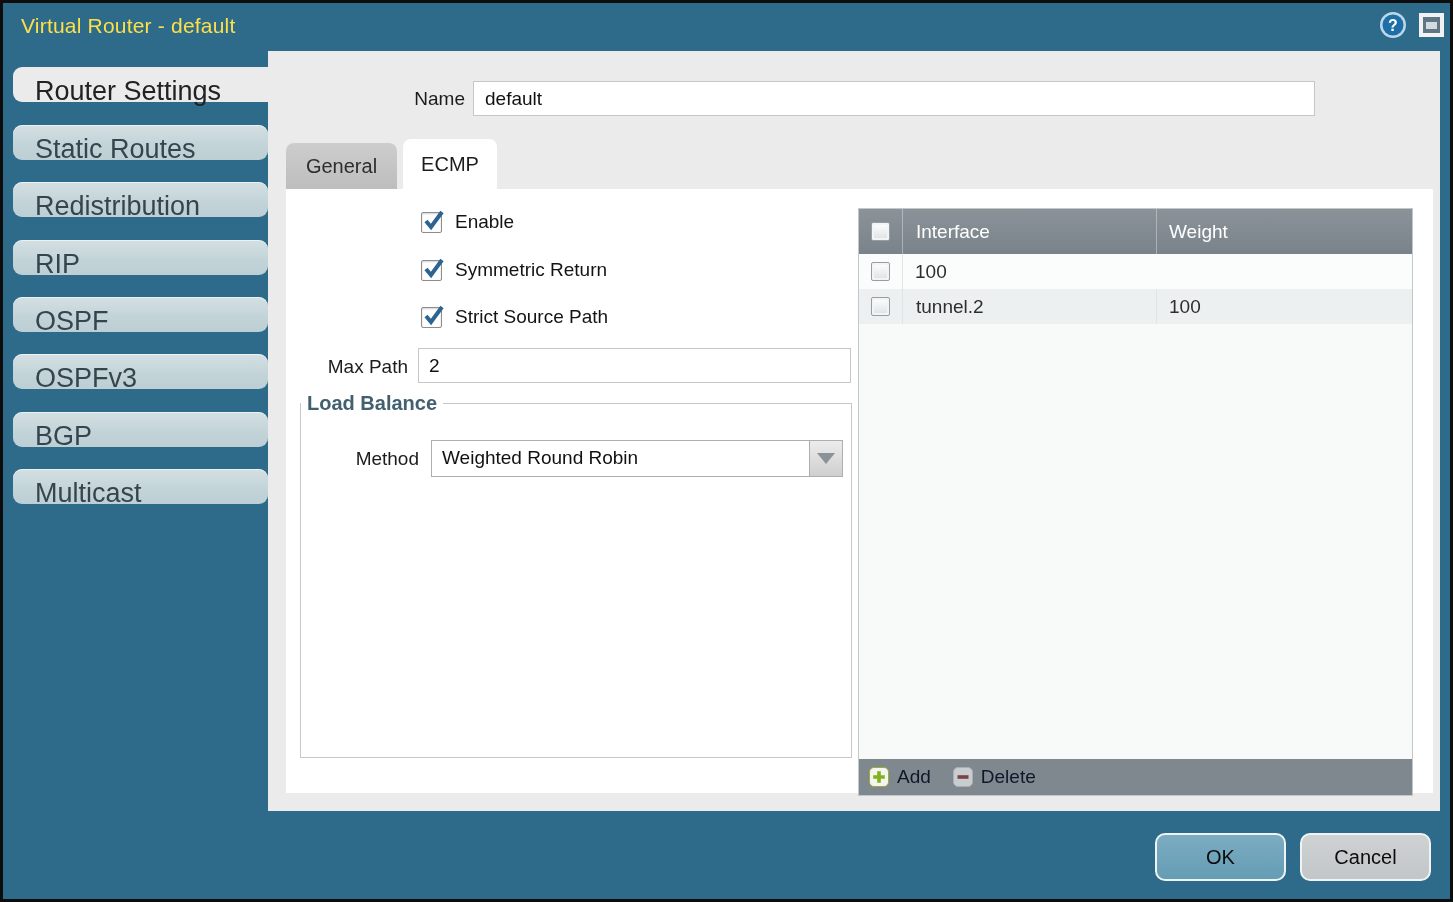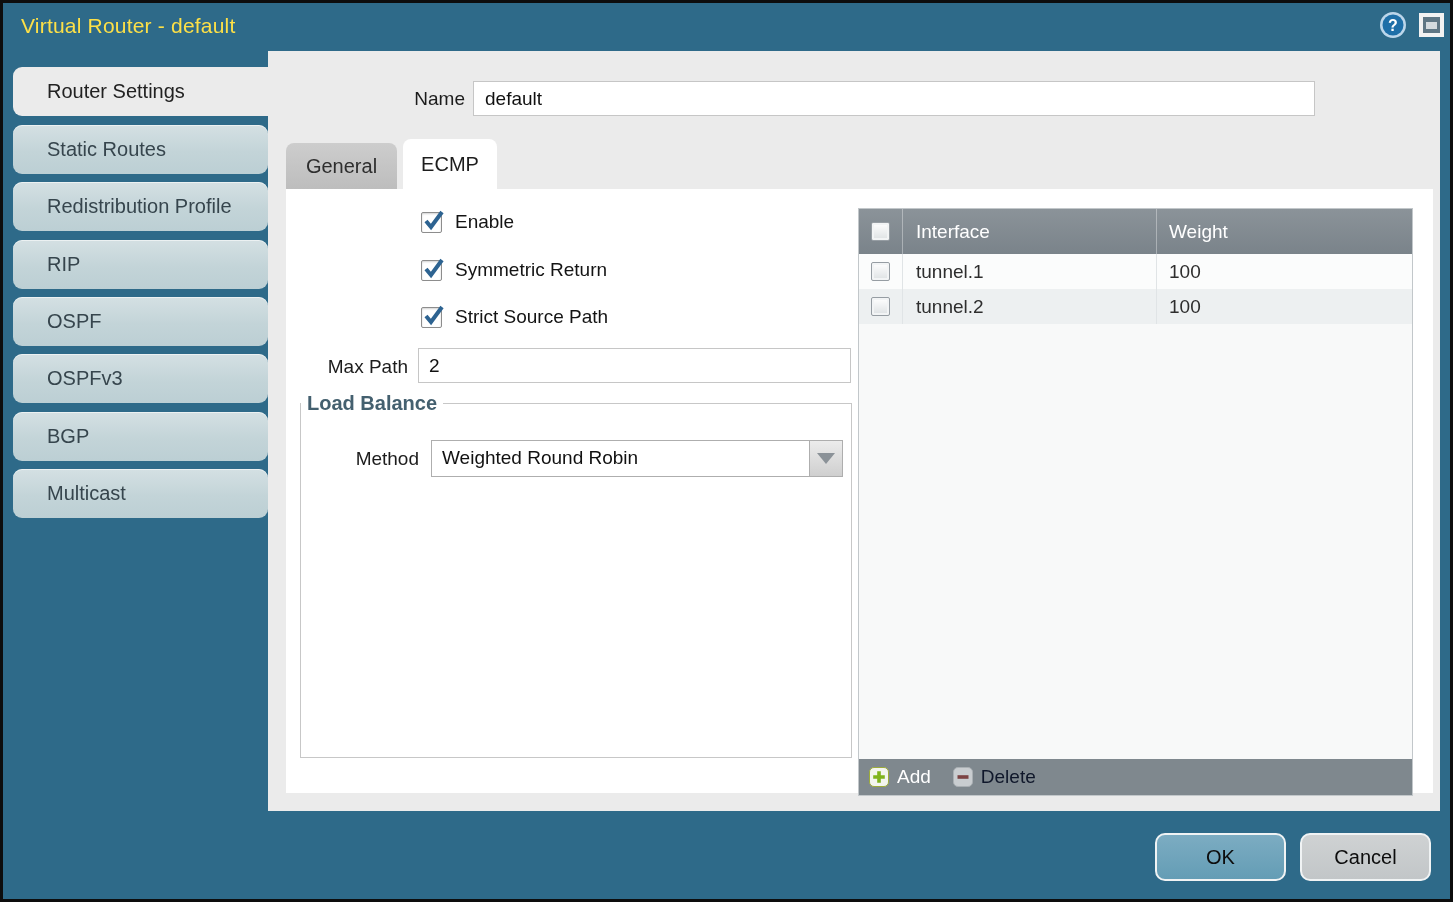--- a/index.html
+++ b/index.html
@@ -20,23 +20,23 @@
   .help-icon { position: absolute; left: 1376px; top: 8px; width: 28px; height: 28px; cursor: pointer; }
   .win-icon {
     position: absolute; left: 1416px; top: 10px; width: 25px; height: 24px;
     background: #f2f2f2; display: flex; align-items: center; justify-content: center; cursor: pointer;
   }
   .win-icon .inner { width: 17px; height: 16px; background: #5f7684; display: flex; align-items: center; justify-content: center; }
   .win-icon .bar { width: 11px; height: 7px; background: #d4dade; }
 
   
   .side-tab {
-    position: absolute; left: 10px; width: 255px; height: 49px;
-    line-height: 49px; padding-left: 34px;
-    font-size: 20px; color: #36454d;
+    position: absolute; left: 10px; width: 255px; height: 35px;
+    line-height: 49px; padding-left: 22px;
+    font-size: 27px; color: #36454d;
     background: linear-gradient(180deg, #d4e0e3 0%, #c3d4d8 55%, #bccfd4 100%);
     border-radius: 9px; cursor: pointer;
     box-shadow: inset 0 1px 0 rgba(255,255,255,.55);
   }
   .side-tab.active {
     background: #ebebeb; color: #222;
     border-radius: 9px 0 0 9px; box-shadow: none;
   }
 
   
@@ -149,21 +149,21 @@
     background: linear-gradient(180deg, #ffffff, #dde1e3);
     box-shadow: inset 0 0 0 2px #f2f4f5; cursor: pointer;
   }
   .t-filler { flex: 1; background: #f8f9f9; }
   .t-footer {
     height: 36px; flex: none; background: #7f888e;
     display: flex; align-items: center; gap: 22px; padding-left: 10px;
   }
   .t-btn { display: flex; align-items: center; gap: 8px; cursor: pointer; }
   .t-btn .t-btn-label { font-size: 19px; }
-  .t-btn.add .t-btn-label { color: #ffffff; }
+  .t-btn.add .t-btn-label { color: #0f172a; }
   .t-btn.del .t-btn-label { color: #0f172a; }
 
   
   .btn {
     position: absolute; top: 830px; width: 131px; height: 48px;
     border: 2px solid #f0f3f4; border-radius: 10px;
     font-size: 20px; color: #0d0d0d; text-align: center; line-height: 44px;
     cursor: pointer;
   }
   .btn-ok { left: 1152px; background: linear-gradient(180deg, #7cacc2, #649db5); }
@@ -252,21 +252,20 @@
             <div class="t-cbx" aria-checked="false"></div>
           </div>
           <div class="c-if">Interface</div>
           <div class="c-wt">Weight</div>
         </div>
 
         <div class="t-row odd">
           <div class="c-cb">
             <div class="t-cbx" aria-checked="false"></div>
           </div>
-          <div class="c-if">tunnel.1</div>
           <div class="c-wt">100</div>
         </div>
         <div class="t-row even">
           <div class="c-cb">
             <div class="t-cbx" aria-checked="false"></div>
           </div>
           <div class="c-if">tunnel.2</div>
           <div class="c-wt">100</div>
         </div>
 

